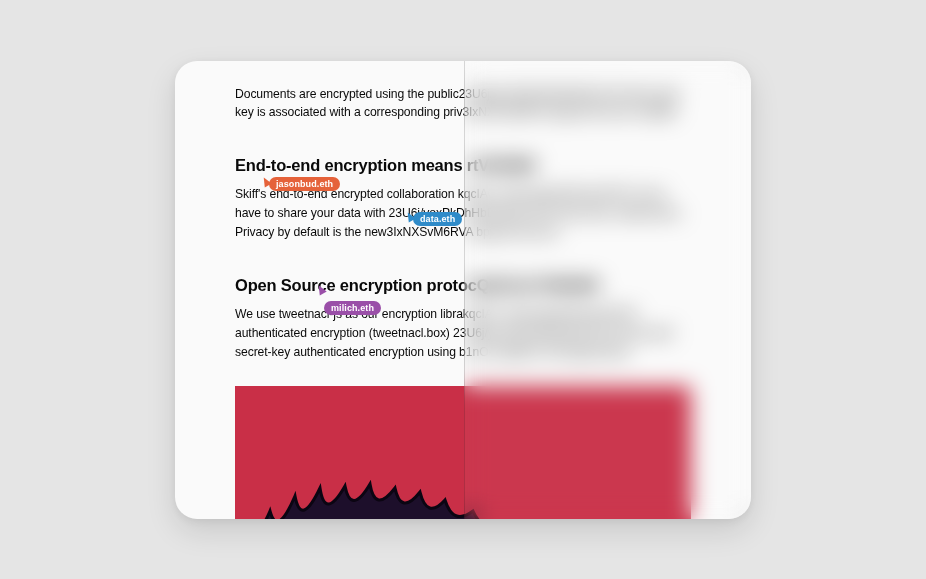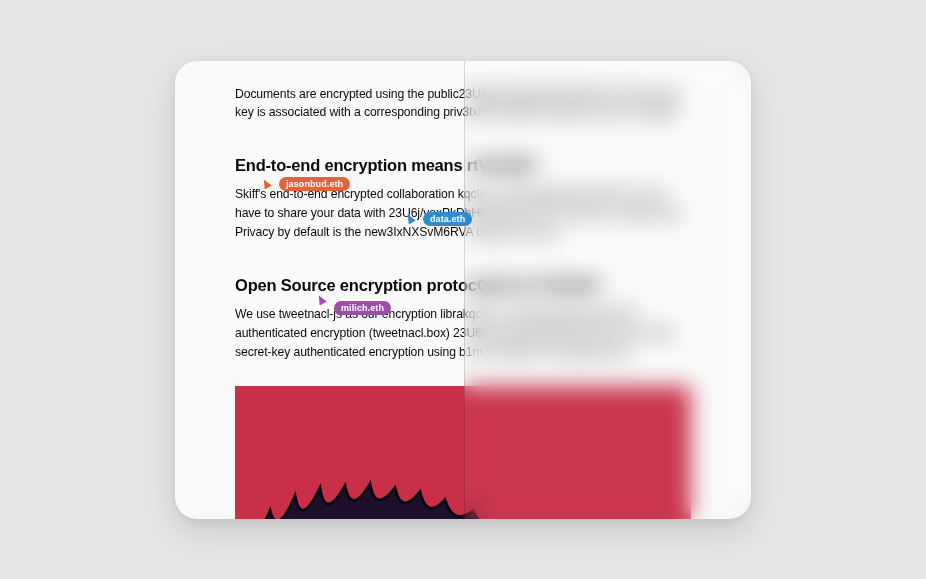--- a/index.html
+++ b/index.html
@@ -52,23 +52,22 @@
   .creature {
     position: absolute;
     left: -20px;
     bottom: -40px;
     width: 430px;
     height: 230px;
   }
   .cursor-badge {
     position: absolute;
     display: flex;
-    align-items: center;
+    align-items: flex-start;
     z-index: 5;
-    gap: 10px;
   }
   .cursor-pointer {
     width: 0; height: 0;
     border-left: 4px solid transparent;
     border-right: 4px solid transparent;
     border-bottom: 9px solid;
     transform: rotate(-30deg);
     margin-right: -1px;
   }
   .badge-pill {

